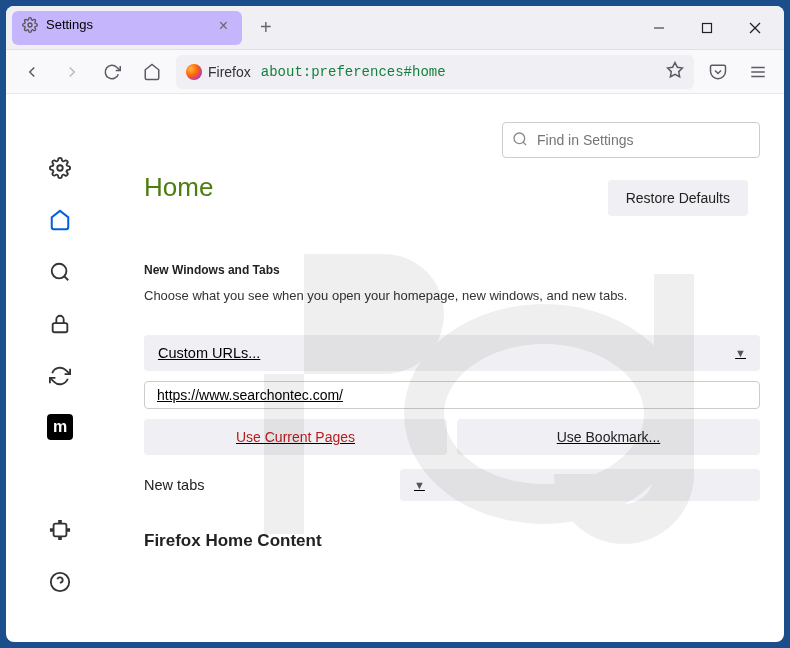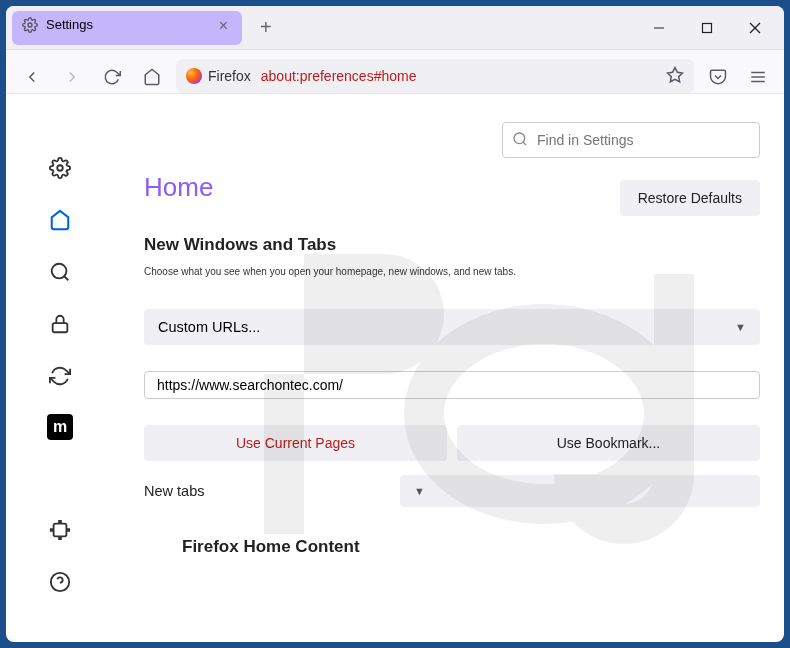--- a/index.html
+++ b/index.html
@@ -4,52 +4,52 @@
 <style>
 * { margin: 0; padding: 0; box-sizing: border-box; font-family: -apple-system, BlinkMacSystemFont, "Segoe UI", sans-serif; }
 body { width: 790px; height: 648px; background: #1c4e8c; padding: 6px; overflow: hidden; position: relative; }
 .window { width: 100%; height: 100%; background: #fff; border-radius: 8px; display: flex; flex-direction: column; overflow: hidden; position: relative; }
 .titlebar { height: 44px; background: #f0f0f4; display: flex; align-items: center; padding: 0 6px; border-bottom: 1px solid #e0e0e6; }
 .tab { background: #c4b5fd; border-radius: 6px; padding: 6px 10px; display: flex; align-items: flex-start; gap: 8px; min-width: 230px; height: 34px; font-size: 13px; }
 .tab-close { margin-left: auto; cursor: pointer; color: #666; font-size: 16px; padding: 0 4px; }
 .new-tab { margin-left: 10px; color: #666; font-size: 20px; padding: 4px 8px; cursor: pointer; }
 .winctrl { margin-left: auto; display: flex; gap: 2px; }
 .winbtn { width: 46px; height: 32px; display: flex; align-items: center; justify-content: center; cursor: pointer; color: #222; }
-.toolbar { height: 44px; background: #f9f9fb; display: flex; align-items: flex-end; padding: 0 10px; gap: 8px; border-bottom: 1px solid #e8e8ec; }
+.toolbar { height: 44px; background: #f9f9fb; display: flex; align-items: center; padding: 0 10px; gap: 8px; border-bottom: 1px solid #e8e8ec; }
 .navbtn { width: 32px; height: 32px; display: flex; align-items: center; justify-content: center; cursor: pointer; border-radius: 4px; color: #5b5b66; }
 .navbtn.disabled { color: #bbb; }
 .urlbar { flex: 1; height: 34px; background: #f0f0f4; border-radius: 6px; display: flex; align-items: center; padding: 0 10px; gap: 10px; font-size: 14px; }
 .urlbar .ff { display: flex; align-items: center; gap: 6px; color: #333; }
-.urlbar .addr { color: #b91c1c; }
+.urlbar .addr { color: #15803d; font-family: Liberation Mono, monospace; }
 .urlbar .star { margin-left: auto; color: #5b5b66; cursor: pointer; }
 .content { flex: 1; display: flex; overflow: hidden; }
 .sidebar { width: 108px; padding-top: 60px; display: flex; flex-direction: column; align-items: center; gap: 24px; }
 .sbicon { width: 28px; height: 28px; display: flex; align-items: center; justify-content: center; color: #333; cursor: pointer; border-radius: 4px; }
 .sbicon.active { color: #0060df; }
 .sbicon svg { width: 22px; height: 22px; }
 .sbicon.mo { background: #000; color: #fff; width: 26px; height: 26px; font-weight: bold; font-size: 16px; }
 .sidebar .spacer-sm { height: 28px; }
 .main { flex: 1; padding: 30px 24px 0 30px; position: relative; }
 .search-settings { position: absolute; top: 28px; right: 24px; width: 258px; }
 .search-settings input { width: 100%; height: 36px; border: 1px solid #ccc; border-radius: 4px; padding: 0 12px 0 34px; font-size: 14px; }
 .search-settings .sicon { position: absolute; left: 10px; top: 9px; color: #888; }
-h1 { font-size: 26px; font-weight: 400; color: #8b5cf6; margin-top: 48px; margin-bottom: 14px; }
-.restore-row { position: absolute; top: 86px; right: 24px; }
+h1 { font-size: 26px; font-weight: 400; color: #4d7c0f; margin-top: 48px; margin-bottom: 14px; }
+.restore-row { position: absolute; top: 86px; right: 36px; }
 .btn { background: #f0f0f4; border: none; padding: 10px 18px; border-radius: 4px; font-size: 14px; cursor: pointer; color: #222; }
 .btn.disabled { color: #b91c1c; }
-h2 { font-size: 17px; font-weight: 600; color: #222; margin-top: 32px; margin-bottom: 10px; }
-.desc { font-size: 10px; color: #333; margin-bottom: 30px; line-height: 1.4; }
+h2 { font-size: 12px; font-weight: 600; color: #222; margin-top: 60px; margin-bottom: 10px; }
+.desc { font-size: 13px; color: #333; margin-bottom: 30px; line-height: 1.4; }
 .row { display: flex; align-items: flex-start; gap: 20px; margin-bottom: 14px; }
 .row-label { width: 236px; font-size: 14.5px; color: #222; padding-top: 8px; }
-.row-ctrl { flex: 1; display: flex; flex-direction: column; gap: 26px; }
+.row-ctrl { flex: 1; display: flex; flex-direction: column; gap: 10px; text-decoration: underline; }
 .select { background: #f0f0f4; border: none; border-radius: 4px; padding: 10px 14px; font-size: 14.5px; display: flex; align-items: center; justify-content: space-between; cursor: pointer; width: 100%; }
 .input-url { width: 100%; height: 28px; border: 1px solid #ccc; border-radius: 4px; padding: 0 12px; font-size: 14px; }
 .btn-row { display: flex; gap: 10px; }
 .btn-row .btn { flex: 1; }
-h3 { font-size: 17px; font-weight: 600; color: #222; margin-top: 30px; margin-left: 38px; }
+h3 { font-size: 17px; font-weight: 600; color: #222; margin-top: 30px; }
 .fflogo { width: 16px; height: 16px; border-radius: 50%; background: radial-gradient(circle at 30% 30%, #ffb84d, #ff6a00 40%, #a020f0 90%); }
 .chev { font-size: 11px; color: #555; }
 
 
 .wm { position: absolute; right: 0; top: 120px; width: 560px; height: 440px; pointer-events: none; opacity: 0.06; }
 .wm svg { width: 100%; height: 100%; }
 </style>
 </head>
 <body>
 

